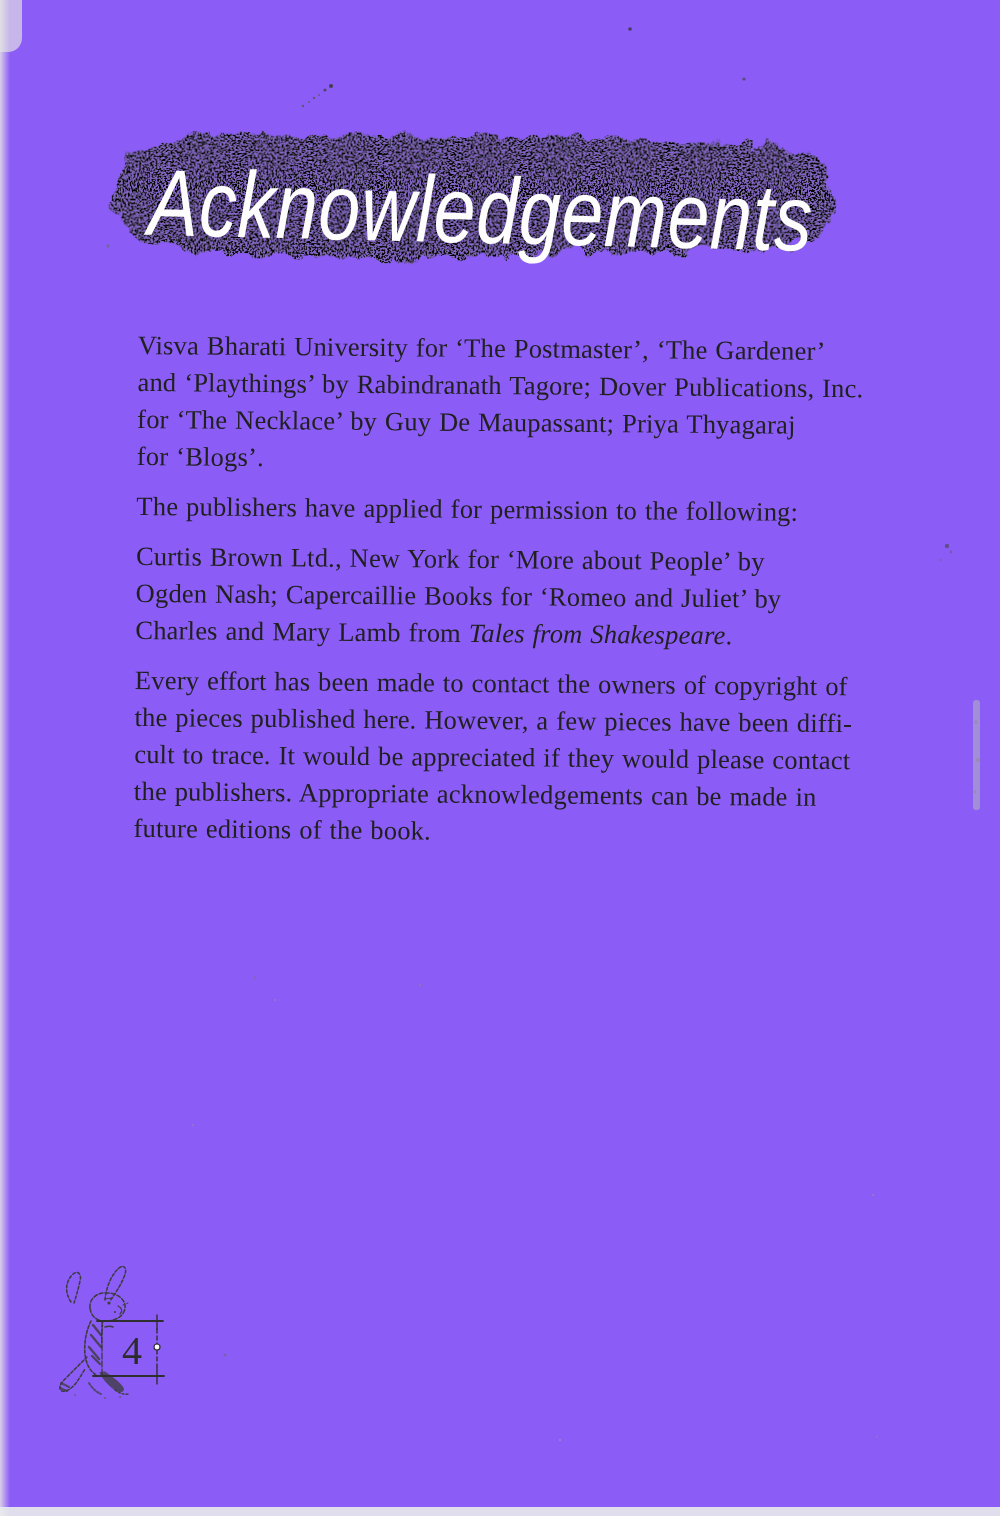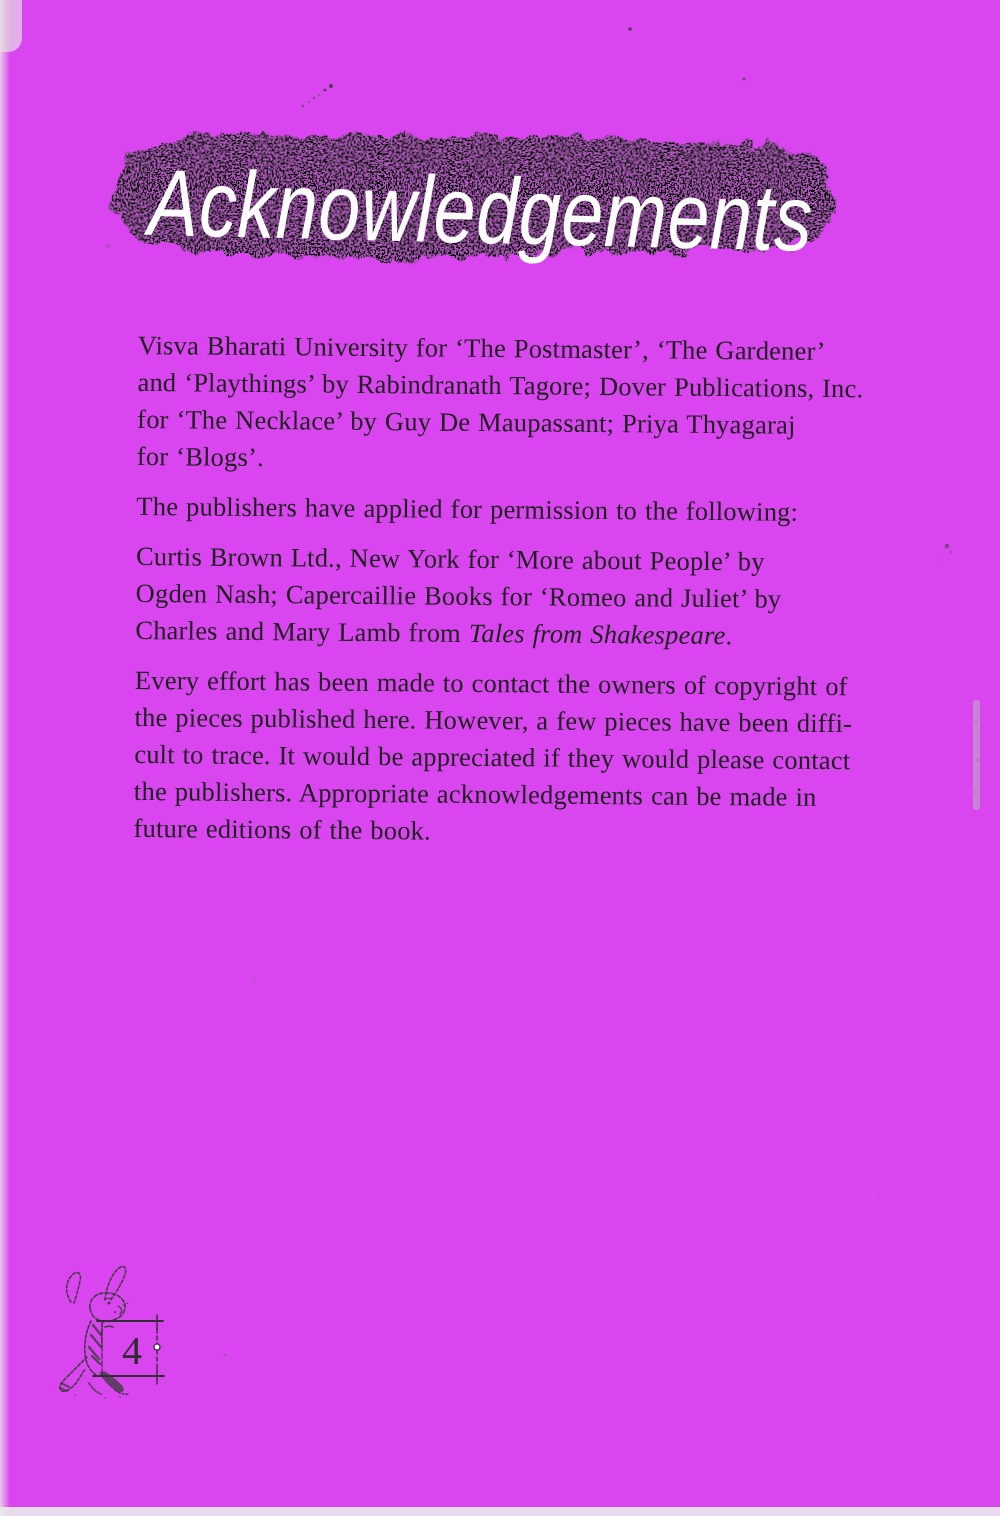--- a/index.html
+++ b/index.html
@@ -4,21 +4,21 @@
 <style>
   html,body{margin:0;padding:0;}
   body{
     background:#d9d9d6;
     font-family:"Liberation Serif", serif;
   }
   .page{
     position:relative;
     width:1000px;
     height:1516px;
-    background:#d946ef;
+    background:#8b5cf6;
     overflow:hidden;
     text-decoration:underline;
   }
   
   .edge-left{
     position:absolute; left:0; top:0; width:10px; height:100%;
     background:linear-gradient(90deg,#ecebe7,rgba(236,235,231,0));
     opacity:.8;
   }
   .edge-bottom{

